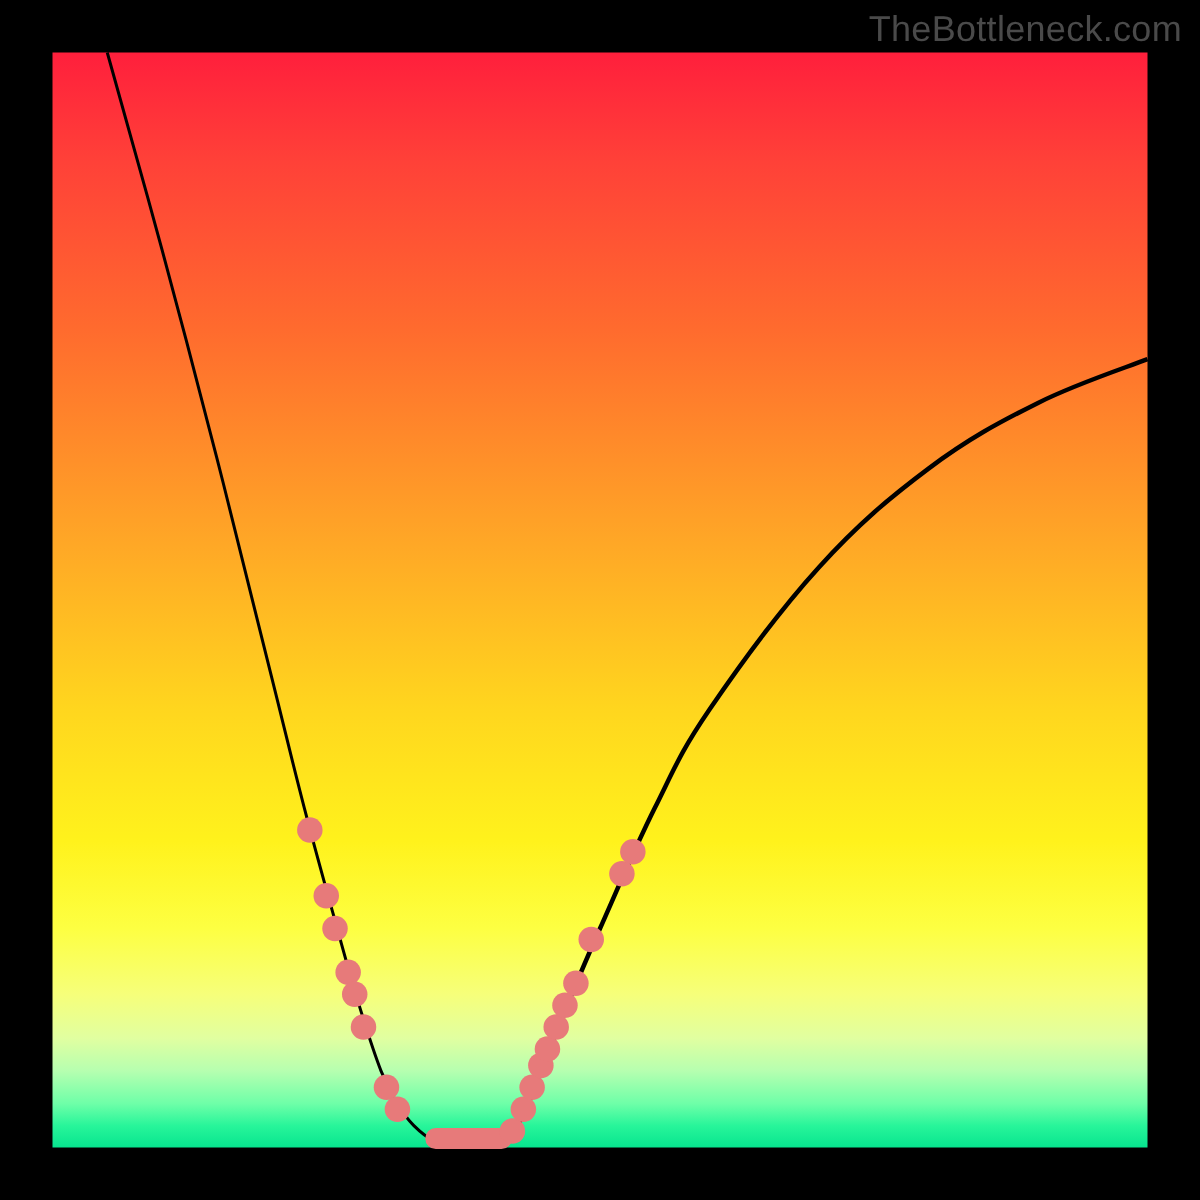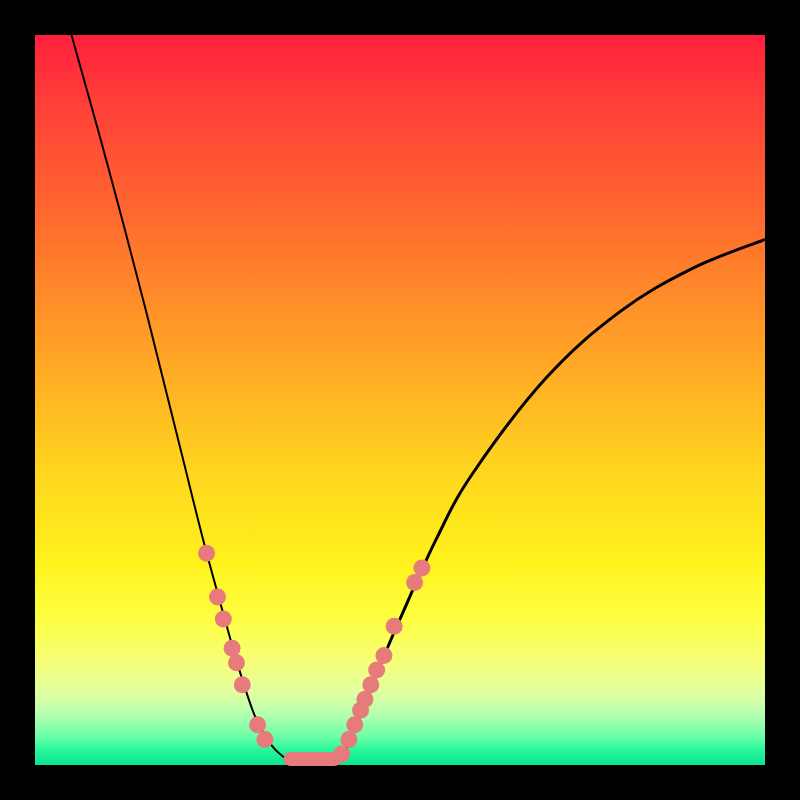--- a/index.html
+++ b/index.html
@@ -74,20 +74,21 @@
   .flat {
     stroke: #e77a7a;
     stroke-width: 14;
     stroke-linecap: round;
   }
 </style>
 </head>
 <body>
 
 <div class="frame">
+  <div class="watermark">TheBottleneck.com</div>
   <div class="plot-area">
     <svg class="curve-layer" viewBox="0 0 730 730" preserveAspectRatio="none">
       <path id="left-curve" class="curve" d="M 36.5,0 C 43.07,23.652000000000015 59.86,82.7820000000001 73,131.4000000000001 C 86.14,180.0180000000001 96.36,218.85400000000004 109.5,270.1 C 122.64,321.346 135.488,374.052 146,416.1 C 156.512,458.148 160.016,473.478 167.9,503.7 C 175.78400000000002,533.922 183.23000000000002,560.348 189.8,584 C 196.37,607.652 199.144,618.018 204.4,635.1 C 209.656,652.182 214.401,667.074 219,678.9 C 223.599,690.726 226.00799999999998,694.2299999999999 229.95,700.8 C 233.892,707.37 236.30100000000002,710.8009999999999 240.9,715.4 C 245.499,719.999 250.24399999999997,723.722 255.49999999999997,726.35 C 260.756,728.9780000000001 267.47200000000004,729.343 270.1,730"></path>
       <path id="right-curve" class="curve curve-right" d="M 299.29999999999995,730 C 301.92799999999994,726.058 308.64399999999995,718.612 313.9,708.1 C 319.156,697.5880000000001 323.244,684.74 328.5,671.6 C 333.756,658.46 336.53,650.868 343.09999999999997,635.1 C 349.66999999999996,619.332 354.488,607.652 365,584 C 375.512,560.348 388.36000000000007,529.98 401.50000000000006,503.7 C 414.64000000000004,477.42 418.29,466.908 438,438 C 457.71,409.092 484.71999999999997,372.008 510.99999999999994,343.09999999999997 C 537.28,314.19199999999995 557.72,297.10999999999996 584,277.4 C 610.28,257.69 630.72,246.73999999999995 657,233.59999999999997 C 683.28,220.45999999999998 716.86,209.65599999999998 730,204.39999999999998"></path>
       <line id="flat-seg" class="flat" x1="255.49999999999997" y1="724" x2="299.29999999999995" y2="724"></line>
       <g id="dots-left">
           <circle cx="171.54999999999998" cy="518.3" r="8.5" class="dot"></circle>
           <circle cx="182.5" cy="562.1" r="8.5" class="dot"></circle>
           <circle cx="188.34" cy="584" r="8.5" class="dot"></circle>
           <circle cx="197.10000000000002" cy="613.2" r="8.5" class="dot"></circle>

